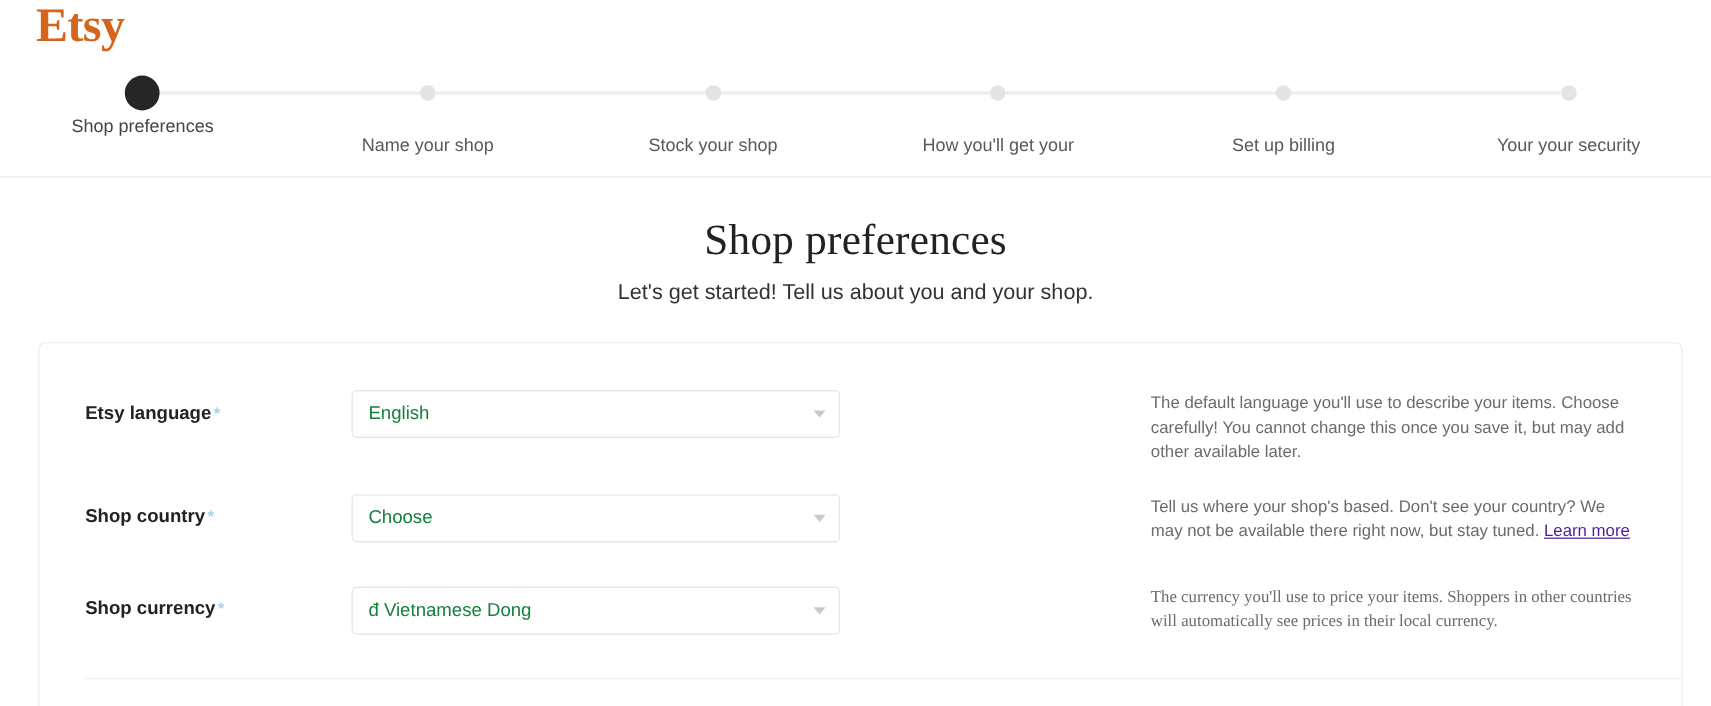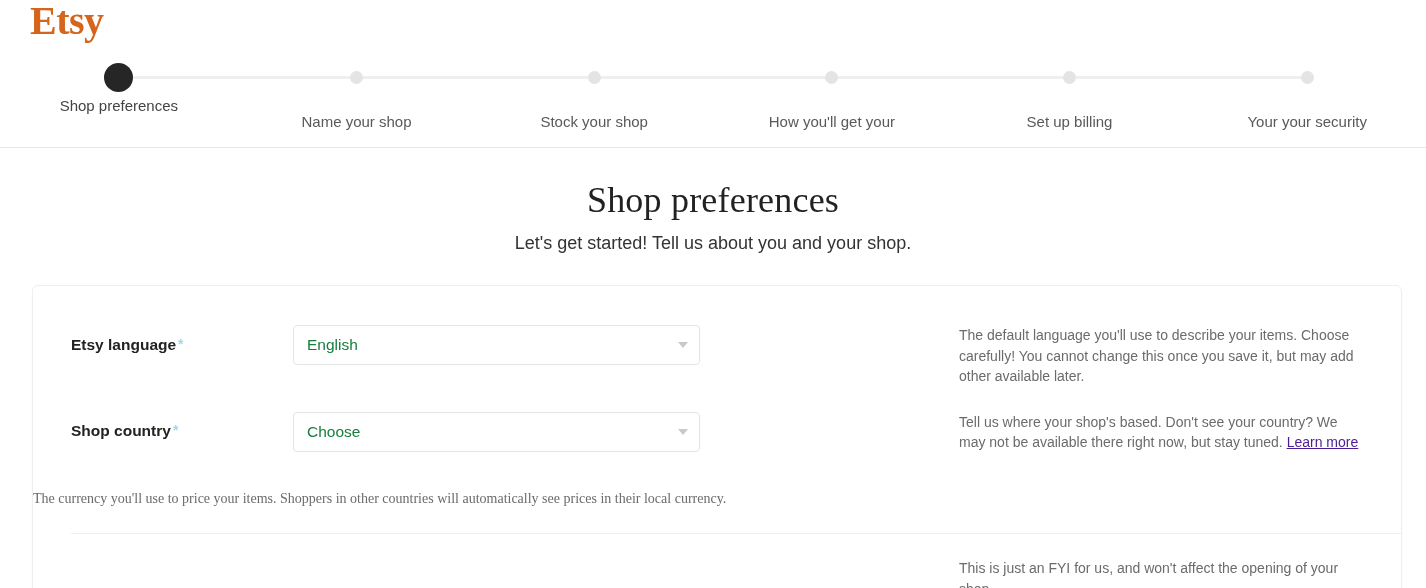--- a/index.html
+++ b/index.html
@@ -323,20 +323,29 @@
         <span class="select-value">Choose</span>
         <span class="caret"></span>
       </div>
     </div>
     <div class="help">
       <span>Tell us where your shop's based. Don't see your country? We may not be available there right now, but stay tuned. </span><a href="#">Learn more</a>
     </div>
   </div>
 
   <div class="row row-curr">
+    <div class="row-field">
+      <div class="field-label">
+        <span>Shop currency</span><span class="req">*</span>
+      </div>
+      <div class="select-box">
+        <span class="select-value">đ Vietnamese Dong</span>
+        <span class="caret"></span>
+      </div>
+    </div>
     <div class="help">The currency you'll use to price your items. Shoppers in other countries will automatically see prices in their local currency.</div>
   </div>
 
   <div class="divider"></div>
 
   <div class="row row-radio">
     <div class="row-field">
       <div class="field-label">
         
       </div>

